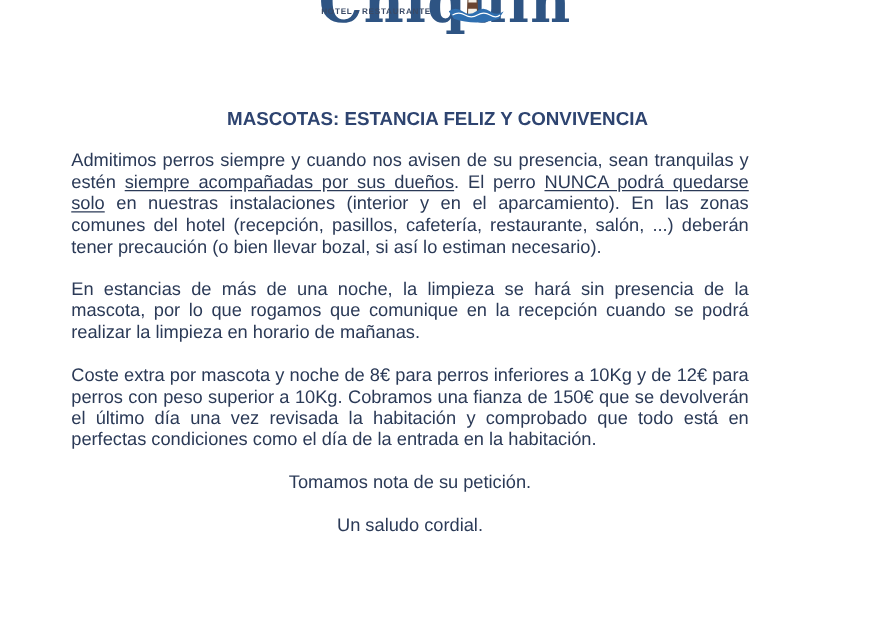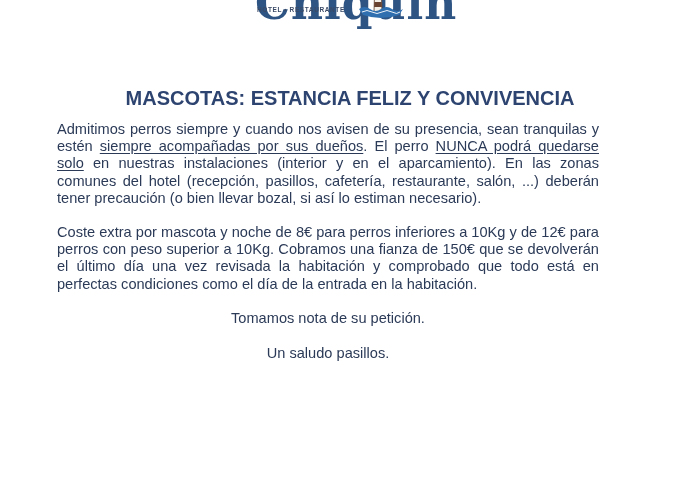--- a/index.html
+++ b/index.html
@@ -59,21 +59,21 @@
       width: 44px;
       height: 14px;
     }
     .doc-title {
       position: absolute;
       left: 0;
       width: 700px;
       top: 87px;
       text-align: center;
       font-weight: bold;
-      font-size: 20px;
+      font-size: 15px;
       color: #2e4470;
       margin: 0;
     }
     .content {
       position: absolute;
       left: 57px;
       top: 121px;
       width: 542px;
       font-weight: normal;
       font-size: 14.6px;
@@ -107,16 +107,17 @@
     <path d="M0,4 Q5.5,0 11,4 T22,4 T33,4 T44,4 L40,10 Q22,16 4,10 Z" fill="#2f6fb0"></path>
     <path d="M3,7 Q8,4 13,7 T23,7 T33,7 T41,7" fill="none" stroke="#ffffff" stroke-width="0.9"></path>
   </svg>
   <div class="logo-sub">HOTEL • RESTAURANTE</div>
 </div>
 
 <h1 class="doc-title">MASCOTAS: ESTANCIA FELIZ Y CONVIVENCIA</h1>
 
 <div class="content">
   <p><span>Admitimos perros siempre y cuando nos avisen de su presencia, sean tranquilas y estén </span><span class="u">siempre acompañadas por sus dueños</span><span>. El perro </span><span class="u">NUNCA podrá quedarse solo</span><span> en nuestras instalaciones (interior y en el aparcamiento). En las zonas comunes del hotel (recepción, pasillos, cafetería, restaurante, salón, ...) deberán tener precaución (o bien llevar bozal, si así lo estiman necesario).</span></p>
+  <p>En estancias de más de una noche, la limpieza se hará sin presencia de la mascota, por lo que rogamos que comunique en la recepción cuando se podrá realizar la limpieza en horario de mañanas.</p>
   <p>Coste extra por mascota y noche de 8€ para perros inferiores a 10Kg y de 12€ para perros con peso superior a 10Kg.  Cobramos una fianza de 150€ que se devolverán el último día una vez revisada la habitación y comprobado que todo está en perfectas condiciones como el día de la entrada en la habitación.</p>
   <p class="short">Tomamos nota de su petición.</p>
-  <p class="short">Un saludo pasillos.</p>
+  <p class="short">Un saludo cordial.</p>
 </div>
 
 </body></html>

